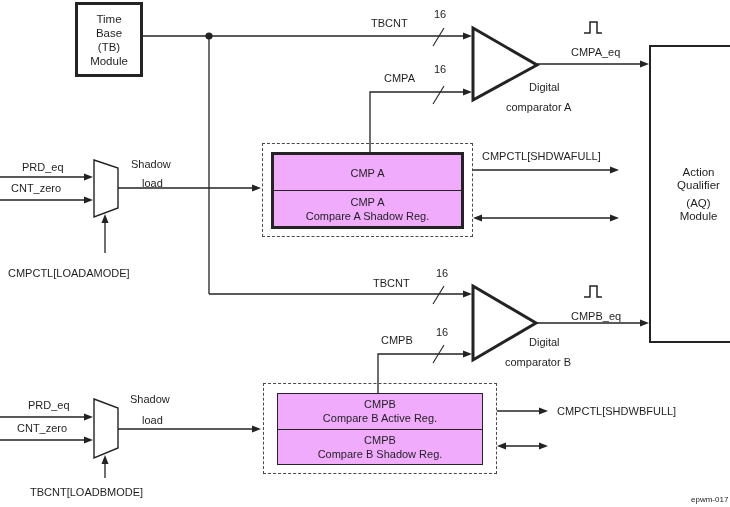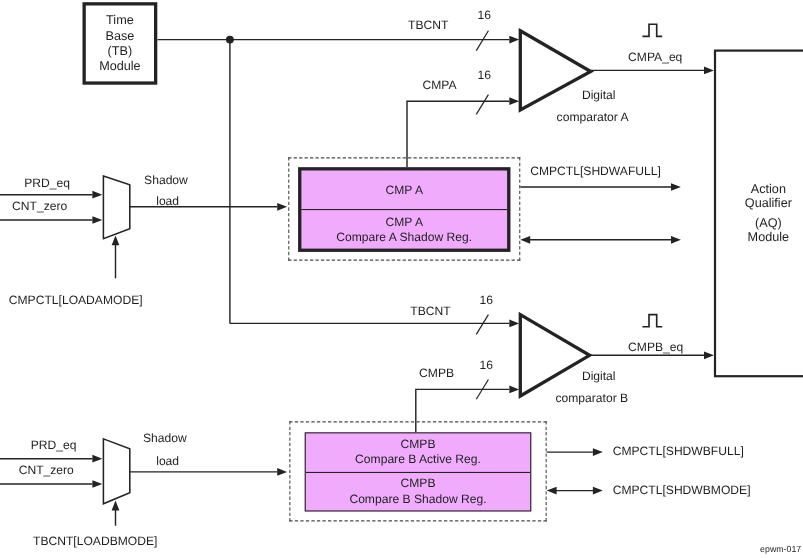--- a/index.html
+++ b/index.html
@@ -230,21 +230,20 @@
   <div class="lbl" style="left:8px; top:267px;">CMPCTL[LOADAMODE]</div>
 
   <div class="lbl" style="left:373px; top:277px;">TBCNT</div>
   <div class="lbl" style="left:436px; top:267px;">16</div>
   <div class="lbl" style="left:381px; top:334px;">CMPB</div>
   <div class="lbl" style="left:436px; top:326px;">16</div>
   <div class="lbl" style="left:571px; top:310px;">CMPB_eq</div>
   <div class="lbl" style="left:529px; top:336px;">Digital</div>
   <div class="lbl" style="left:505px; top:356px;">comparator B</div>
   <div class="lbl" style="left:557px; top:405px;">CMPCTL[SHDWBFULL]</div>
-  <div class="lbl" style="left:557px; top:440px;">CMPCTL[SHDWBMODE]</div>
 
   <div class="lbl" style="left:28px; top:399px;">PRD_eq</div>
   <div class="lbl" style="left:17px; top:422px;">CNT_zero</div>
   <div class="lbl" style="left:130px; top:393px;">Shadow</div>
   <div class="lbl" style="left:142px; top:414px;">load</div>
   <div class="lbl" style="left:30px; top:486px;">TBCNT[LOADBMODE]</div>
 
   <div class="lbl small" style="left:691px; top:494px;">epwm-017</div>
 
 </div>

